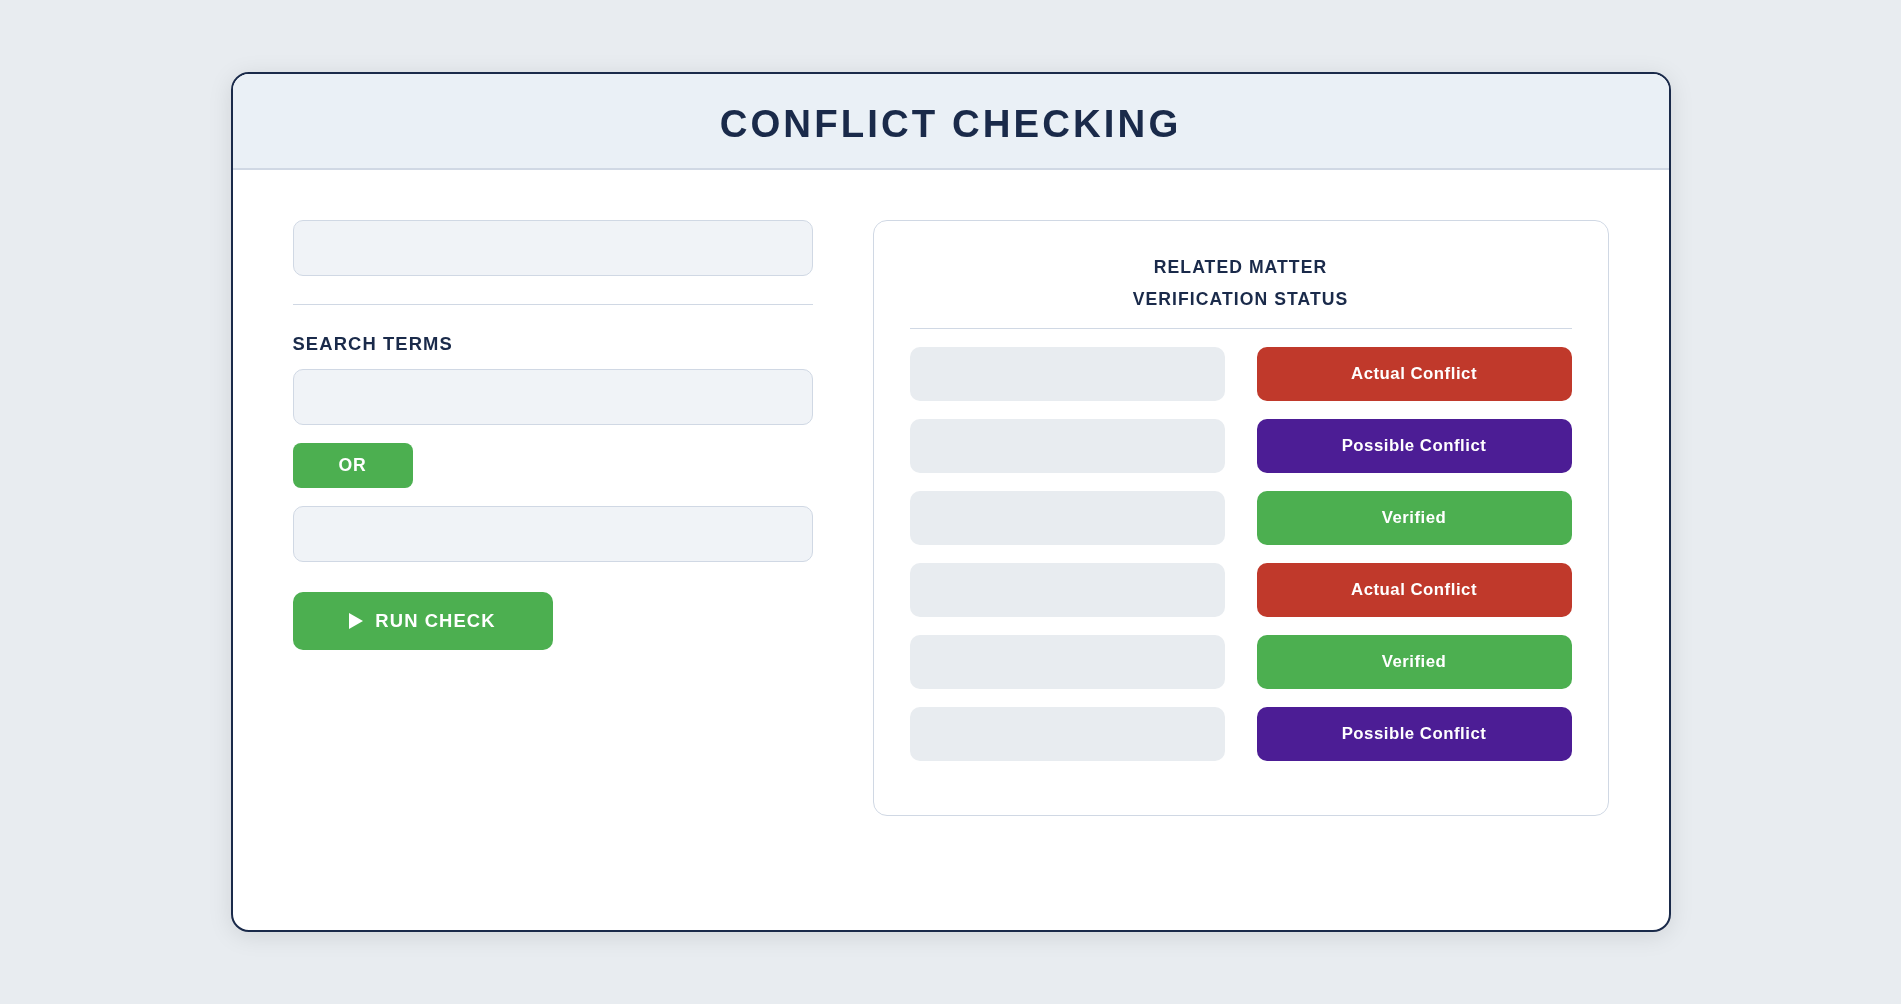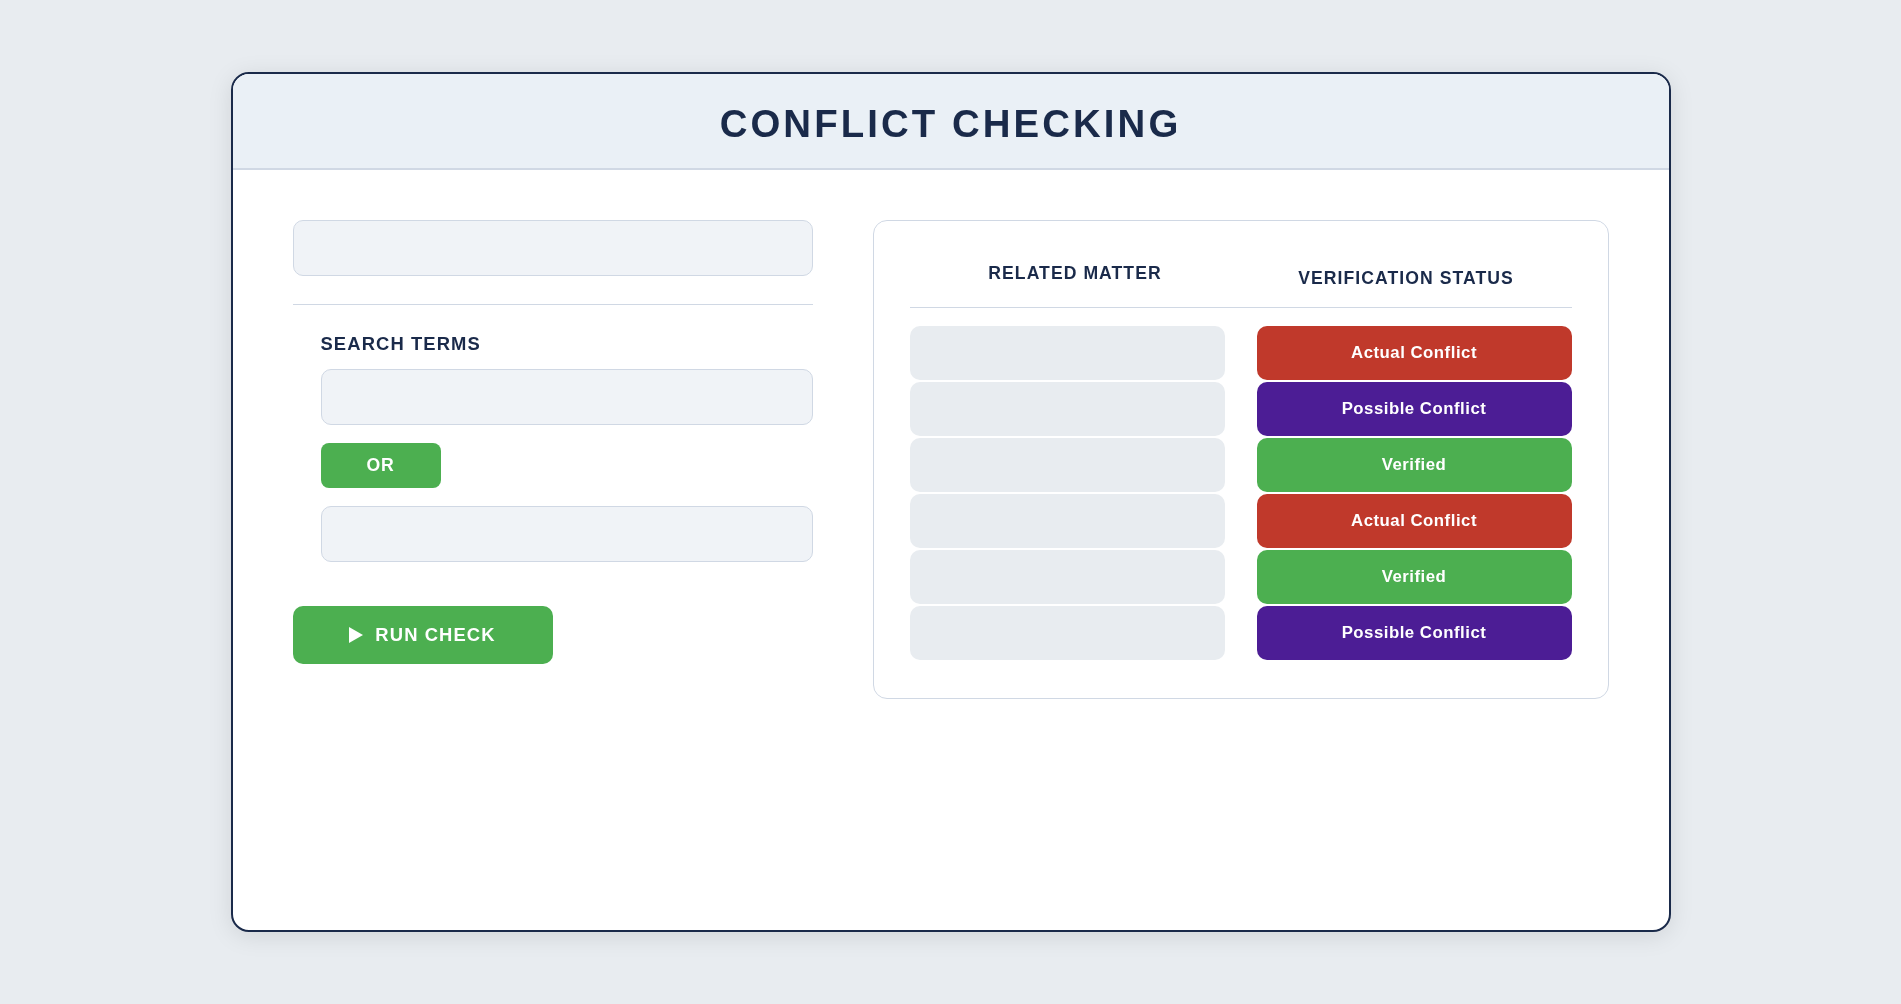--- a/index.html
+++ b/index.html
@@ -80,21 +80,20 @@
     .divider {
       border: none;
       border-top: 1.5px solid #d0d8e4;
       margin: 28px 0 28px 0;
     }
 
     .search-terms-section {
       display: flex;
       flex-direction: column;
       gap: 0;
-      margin-left: 28px;
     }
 
     .or-button {
       background: #4caf50;
       color: #ffffff;
       font-size: 1.1rem;
       font-weight: 700;
       border: none;
       border-radius: 8px;
       padding: 12px 32px;
@@ -108,21 +107,21 @@
     }
 
     .run-check-button {
       background: #4caf50;
       color: #ffffff;
       font-size: 1.15rem;
       font-weight: 700;
       border: none;
       border-radius: 10px;
       padding: 18px 36px;
-      margin-top: 44px;
+      margin-top: 30px;
       cursor: pointer;
       letter-spacing: 0.06em;
       display: flex;
       align-items: center;
       gap: 12px;
       width: 260px;
       justify-content: center;
       text-align: center;
     }
 
@@ -139,21 +138,21 @@
     .right-panel {
       flex: 1;
       border: 1.5px solid #d0d8e4;
       border-radius: 14px;
       padding: 36px 36px 36px 36px;
       background: #fff;
     }
 
     .results-header {
       display: flex;
-      flex-direction: row;
+      flex-direction: column;
       align-items: center;
       padding-bottom: 18px;
       border-bottom: 1.5px solid #d0d8e4;
       margin-bottom: 18px;
     }
 
     .results-col-matter {
       flex: 1;
       font-size: 1.1rem;
       font-weight: 800;
@@ -169,21 +168,21 @@
       color: #1a2a4a;
       letter-spacing: 0.06em;
       text-align: center;
       margin-top: 11px;
     }
 
     .results-row {
       display: flex;
       flex-direction: row;
       align-items: center;
-      margin-bottom: 2px;
+      margin-bottom: 18px;
       gap: 32px;
     }
 
     .matter-pill {
       flex: 1;
       height: 54px;
       background: #e8ecf0;
       border-radius: 10px;
     }
 

